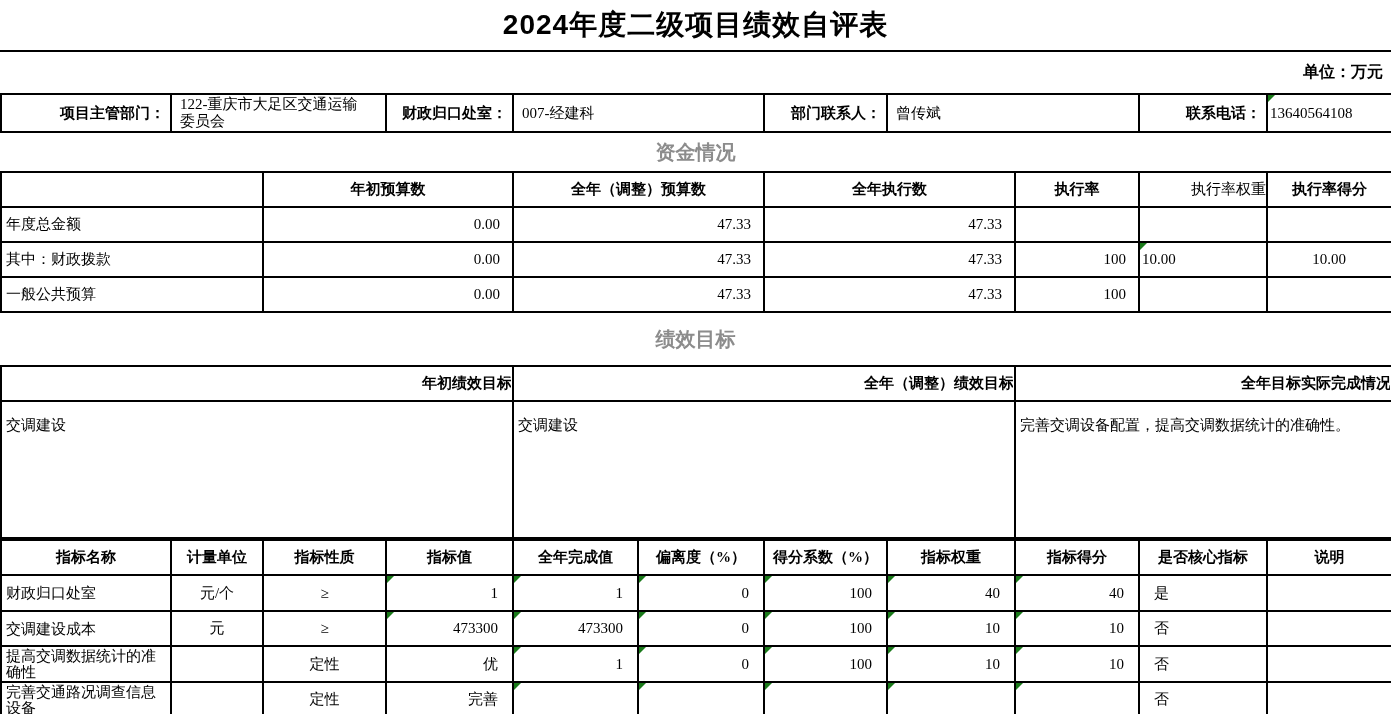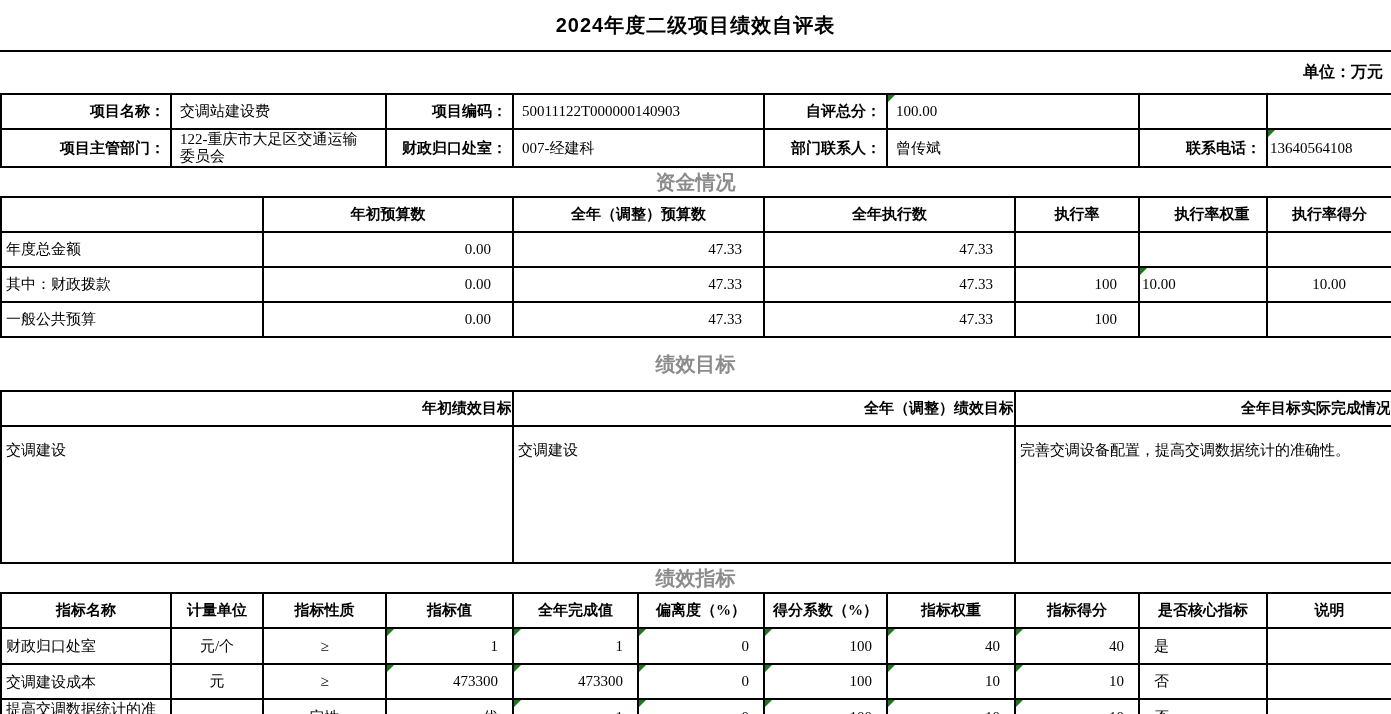--- a/index.html
+++ b/index.html
@@ -5,47 +5,47 @@
   html,body{margin:0;padding:0;background:#ffffff;}
   .sheet{
     width:1391px;height:714px;background:#ffffff;overflow:hidden;
     font-family:"Liberation Serif","DejaVu Serif",serif;color:#000;
   }
   
   .title-row{
     height:50px;border-bottom:2px solid #000;
     display:flex;align-items:center;justify-content:center;
     font-family:"Liberation Sans","DejaVu Sans",sans-serif;
-    font-weight:bold;font-size:20px;letter-spacing:1px;
+    font-weight:bold;font-size:28px;letter-spacing:1px;
   }
   .unit-row{
     height:41px;display:flex;align-items:center;justify-content:flex-end;
     font-weight:bold;font-size:16px;padding-right:8px;
   }
   
   table{border-collapse:collapse;table-layout:fixed;width:1391px;}
   td{border:2px solid #000;font-size:15px;padding:0;position:relative;
      overflow:hidden;vertical-align:middle;}
   
   .section-heading{
     display:flex;align-items:center;justify-content:center;
     font-weight:bold;font-size:20px;color:#8c8c8c;
     font-family:"Liberation Sans","DejaVu Sans",sans-serif;
   }
-  .h40{height:28px;} .h38{height:52px;}
+  .h40{height:38px;} .h38{height:52px;}
   
   .info td.lbl{font-weight:bold;text-align:right;padding-right:5px;}
   .info td.val{text-align:left;padding-left:8px;}
   .info td.val-wrap{text-align:left;padding-left:8px;padding-right:26px;line-height:17px;}
   .info td.val-flush{text-align:left;padding-left:2px;}
   
   .funding td.hd{font-weight:bold;text-align:center;}
-  .funding td.hd-left{font-weight:bold;text-align:center;padding-left:18px;}
+  .funding td.hd-left{font-weight:normal;text-align:right;padding-left:18px;}
   .funding td.rowlabel{text-align:left;padding-left:4px;}
-  .funding td.num{text-align:right;padding-right:21px;}
+  .funding td.num{text-align:right;padding-right:12px;}
   .funding td.num-left{text-align:left;padding-left:2px;}
   .funding td.num-pad{text-align:right;padding-right:45px;}
   
   .goals td.hd{font-weight:bold;text-align:right;border-radius:12px;}
   .goals td.content{vertical-align:top;text-align:left;padding:14px 4px;}
   
   .ind td.hd{font-weight:bold;text-align:center;}
   .ind td.name{text-align:left;padding:0 4px;line-height:16px;}
   .ind td.ctr{text-align:center;margin-left:20px;}
   .ind td.num{text-align:right;padding-right:14px;}
@@ -73,30 +73,20 @@
       <col style="width:170px">
         <col style="width:215px">
         <col style="width:127px">
         <col style="width:251px">
       <col style="width:123px">
         <col style="width:252px">
         <col style="width:128px">
         <col style="width:125px">
     </colgroup>
     <tbody>
-        <tr class="r33">
-      <td class="lbl">项目名称：</td>
-      <td class="val">交调站建设费</td>
-      <td class="lbl">项目编码：</td>
-      <td class="val">50011122T000000140903</td>
-      <td class="lbl">自评总分：</td>
-      <td class="val"><span class="tri"></span><span>100.00</span></td>
-      <td></td>
-      <td></td>
-    </tr>
     <tr class="r36">
       <td class="lbl">项目主管部门：</td>
       <td class="val-wrap">122-重庆市大足区交通运输委员会</td>
       <td class="lbl">财政归口处室：</td>
       <td class="val">007-经建科</td>
       <td class="lbl">部门联系人：</td>
       <td class="val">曾传斌</td>
       <td class="lbl">联系电话：</td>
       <td class="val-flush"><span class="tri"></span><span>13640564108</span></td>
     </tr>
@@ -170,21 +160,20 @@
       <td class="hd">全年目标实际完成情况</td>
     </tr>
     <tr class="r107">
       <td class="content">交调建设</td>
       <td class="content">交调建设</td>
       <td class="content">完善交调设备配置，提高交调数据统计的准确性。</td>
     </tr>
   </tbody>
     </table>
 
-  <div class="section-heading h40">绩效指标</div>
 
   <table class="ind">
     <colgroup>
       <col style="width:170px">
         <col style="width:92px">
         <col style="width:123px">
         <col style="width:127px">
       <col style="width:125px">
         <col style="width:126px">
         <col style="width:123px">

